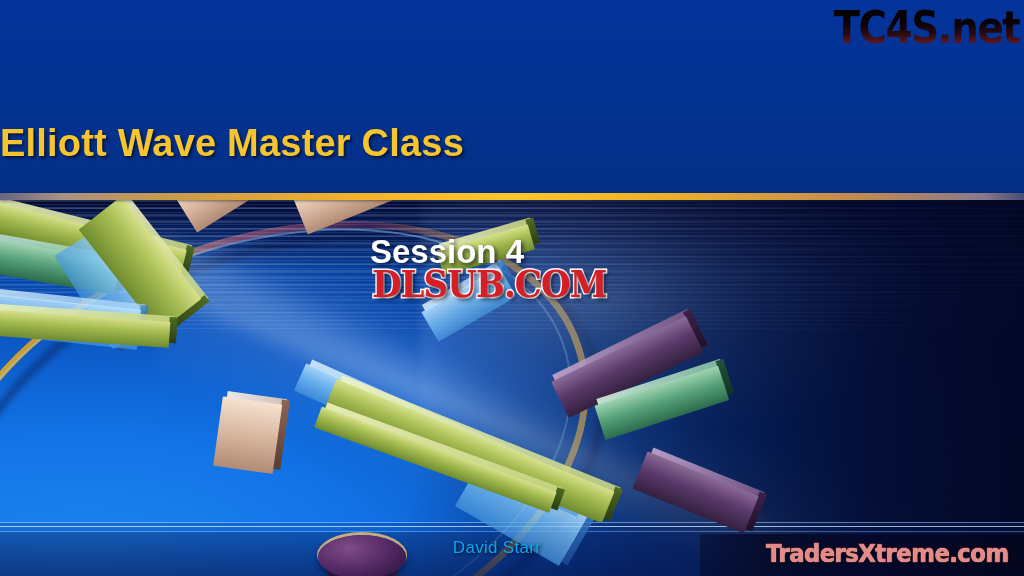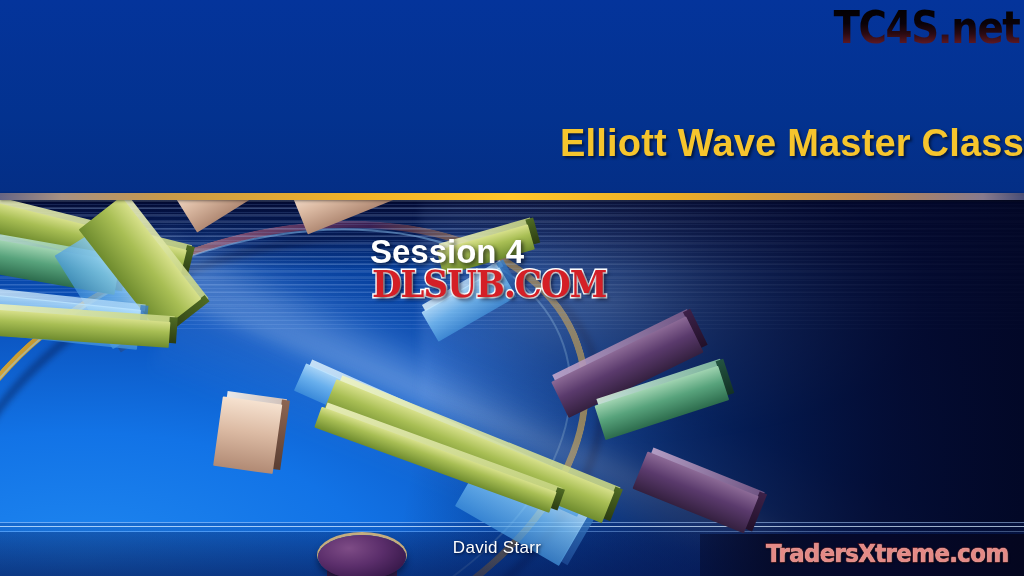--- a/index.html
+++ b/index.html
@@ -258,21 +258,21 @@
     left: 700px; top: 334px;
     width: 324px; height: 42px;
     background: linear-gradient(90deg, rgba(4,10,44,0.55) 0%, rgba(5,10,40,0.92) 22%, #05082A 55%, #04061F 100%);
   }
 
   
   .title {
     position: absolute;
     left: 0; top: 122px;
     width: 1024px;
-    text-align: right;
+    text-align: left;
     font-size: 38px;
     font-weight: bold;
     color: #F6C52D;
     letter-spacing: 0.2px;
     text-shadow: 2px 2px 3px rgba(0,0,0,0.55);
     z-index: 10;
   }
 
   .session {
     position: absolute;
@@ -290,21 +290,21 @@
 
   .presenter {
     position: absolute;
     left: 0; top: 538px;
     width: 1024px;
     text-align: center;
     padding-right: 30px;
     box-sizing: border-box;
     font-size: 17px;
     font-weight: normal;
-    color: #ffffff;
+    color: #0ea5e9;
     text-shadow: 1px 1px 3px rgba(0,0,20,0.8);
     letter-spacing: 0.3px;
     z-index: 10;
   }
 
   
   .wm-tc4s {
     position: absolute;
     right: 4px; top: 2px;
     font-size: 44px;

